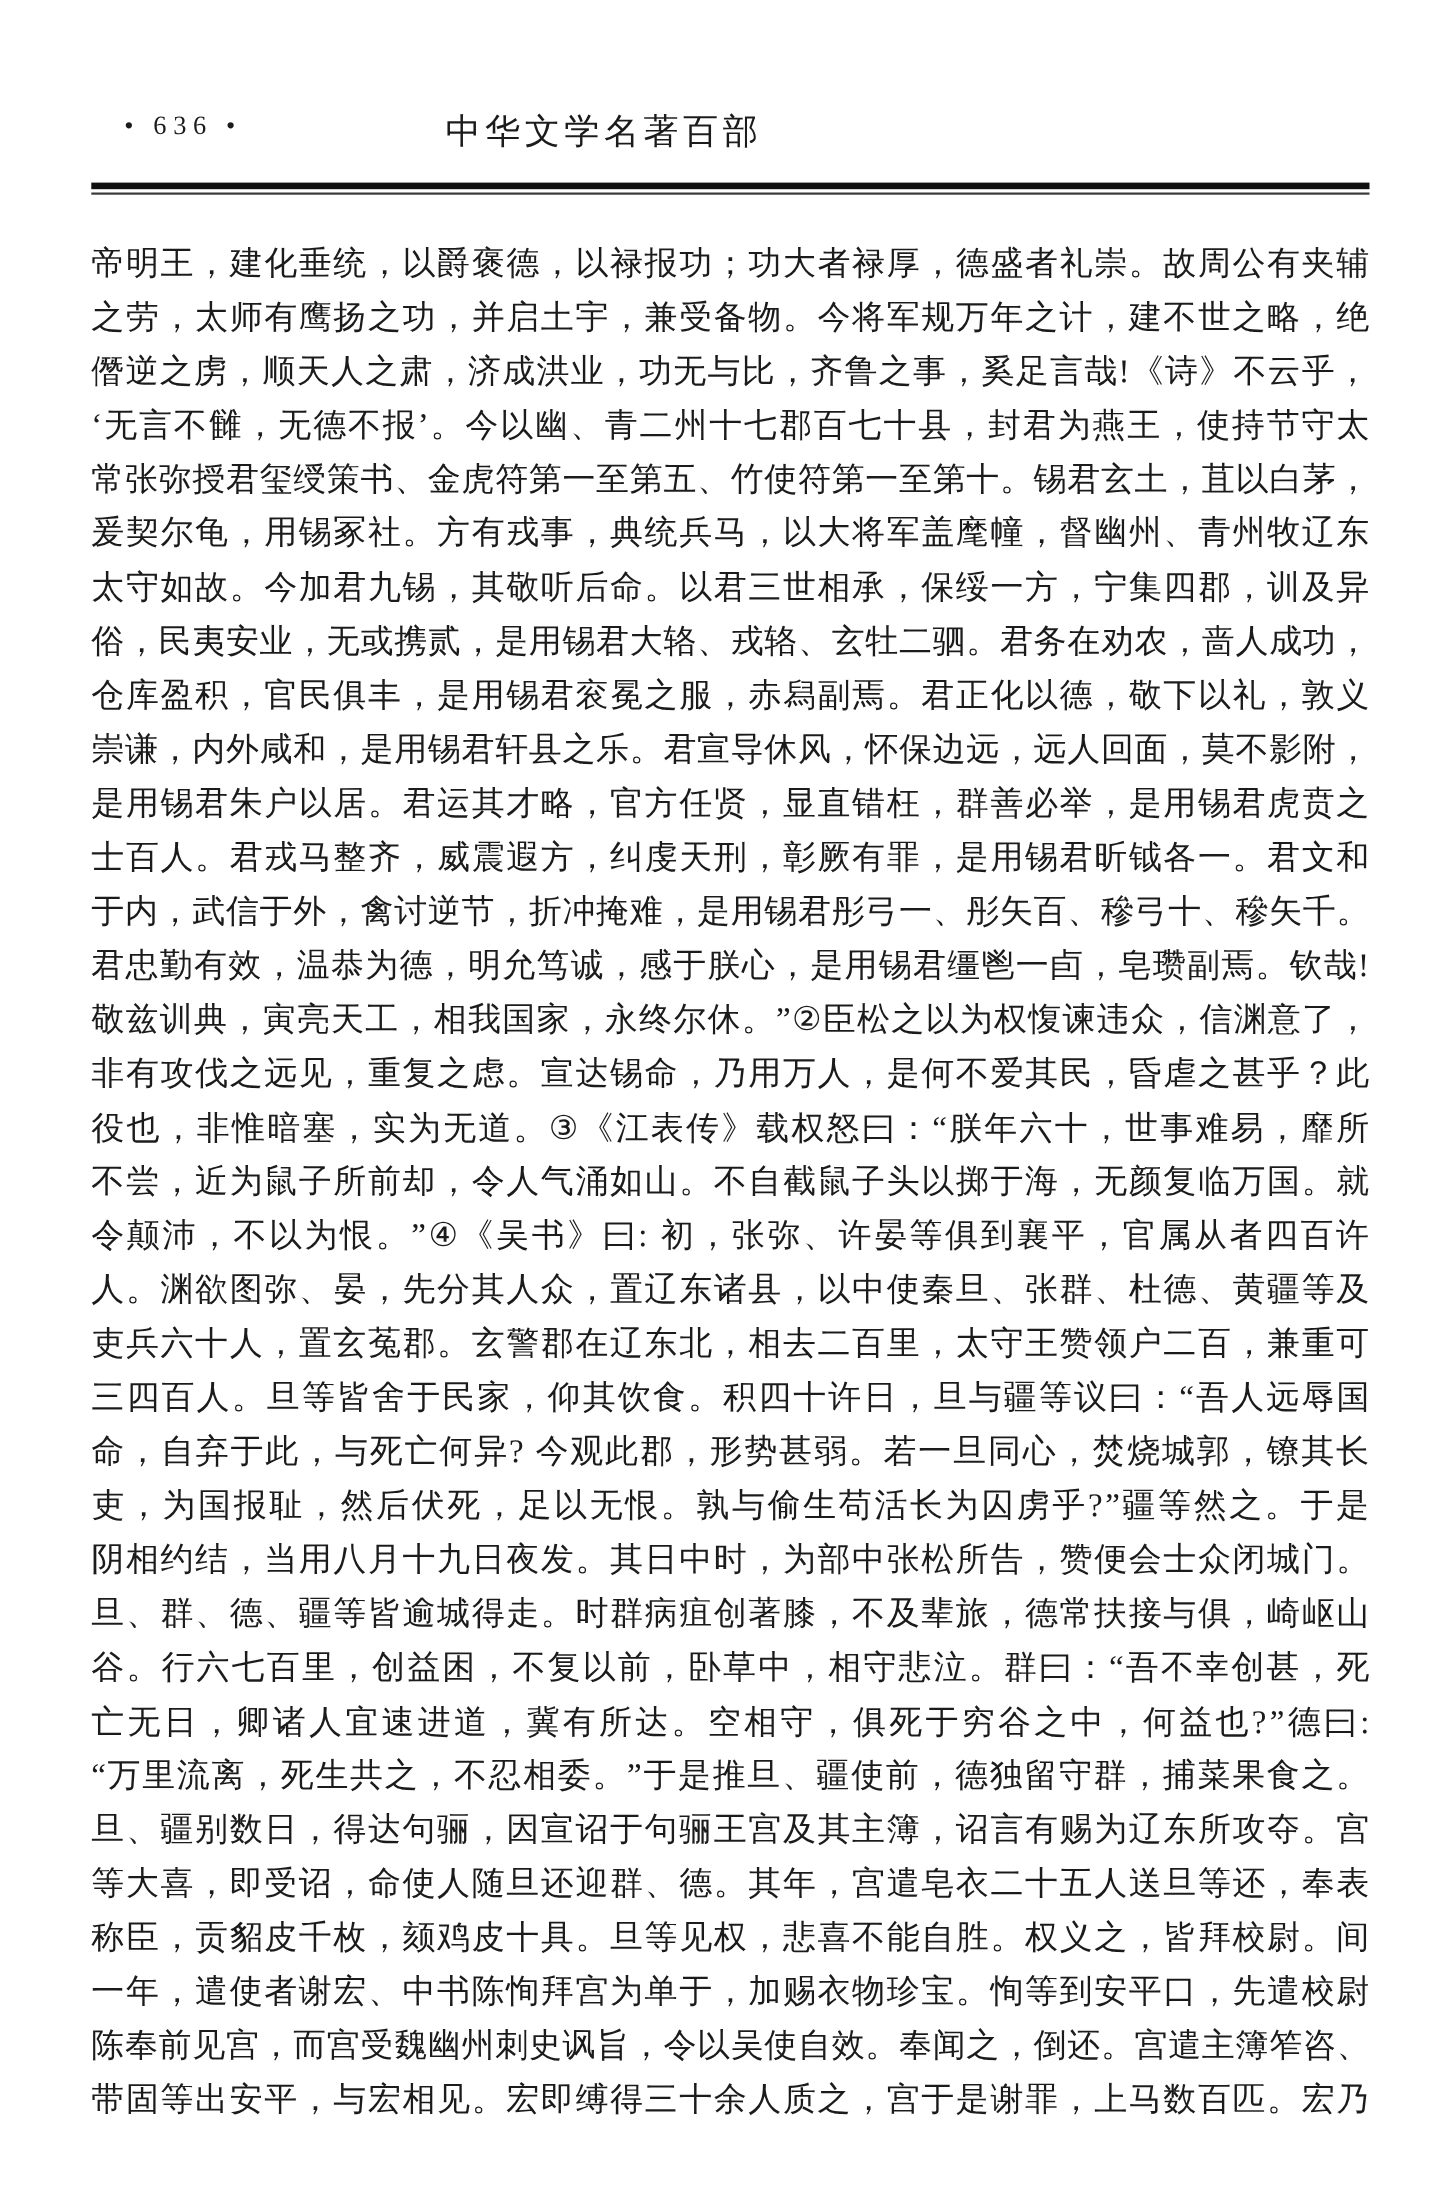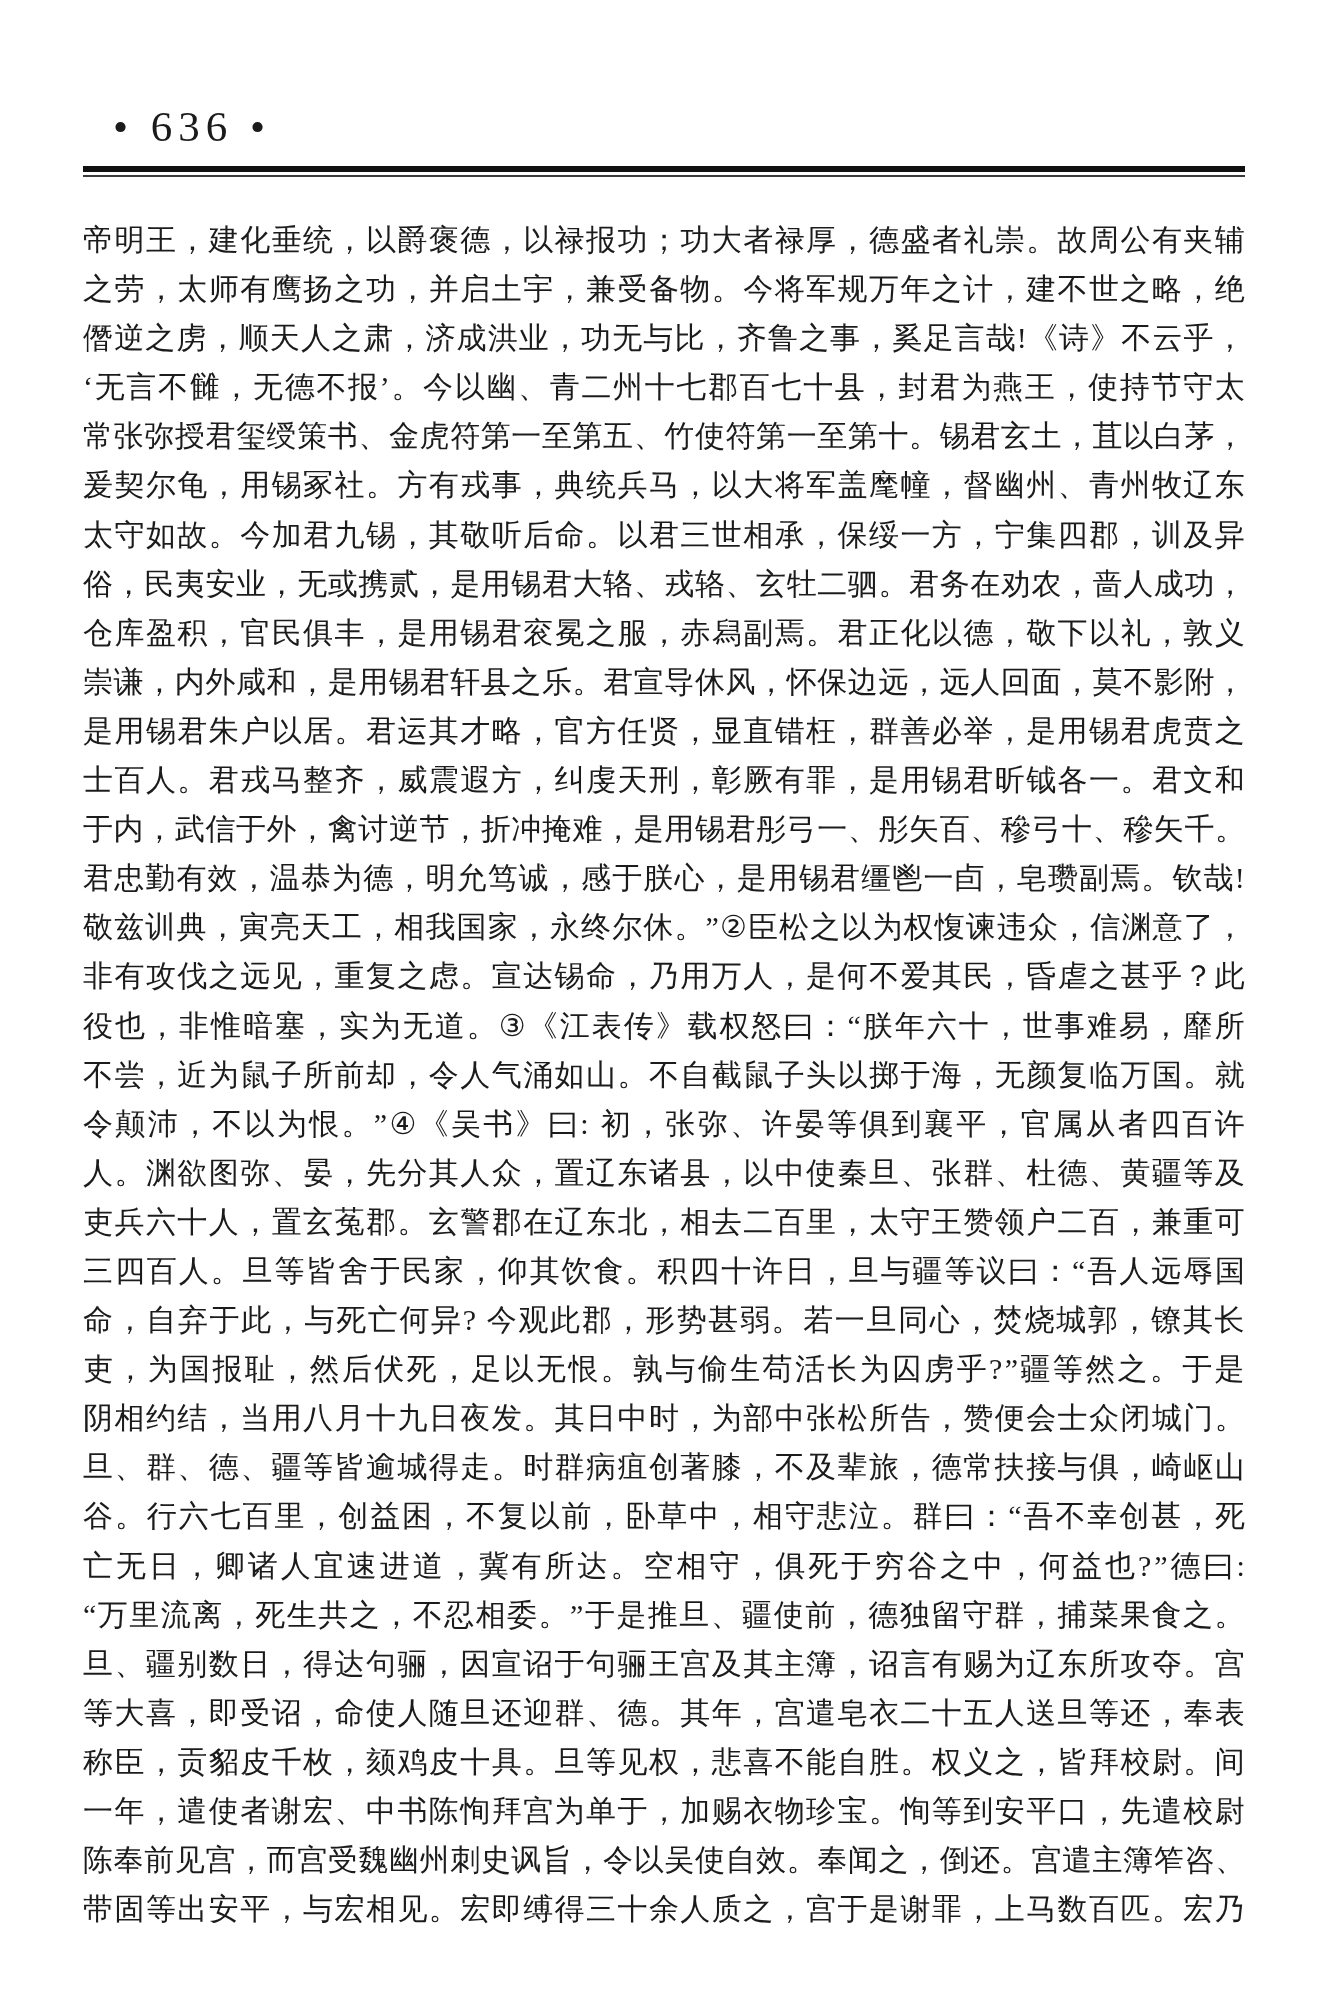--- a/index.html
+++ b/index.html
@@ -20,21 +20,21 @@
     position: absolute;
     top: 96px;
     left: 83px;
     width: 1162px;
     height: 52px;
   }
   .page-number {
     position: absolute;
     left: 30px;
     top: 6px;
-    font-size: 43px;
+    font-size: 24px;
     letter-spacing: 6px;
     white-space: pre;
     font-family: Liberation Serif, serif;
   }
   .title {
     position: absolute;
     left: 322px;
     top: 2px;
     font-size: 32px;
     letter-spacing: 4px;
@@ -72,20 +72,21 @@
   .line span {
     white-space: pre;
   }
 </style>
 </head>
 <body>
 
 <div class="page">
   <div class="header">
     <div class="page-number">• 636 •</div>
+    <div class="title">中华文学名著百部</div>
   </div>
   <div class="rule">
     <div class="rule-thick"></div>
     <div class="rule-thin"></div>
   </div>
   <div class="body-text" id="body-text">
       <div class="line">
         <span>帝</span>
         <span>明</span>
         <span>王</span>

